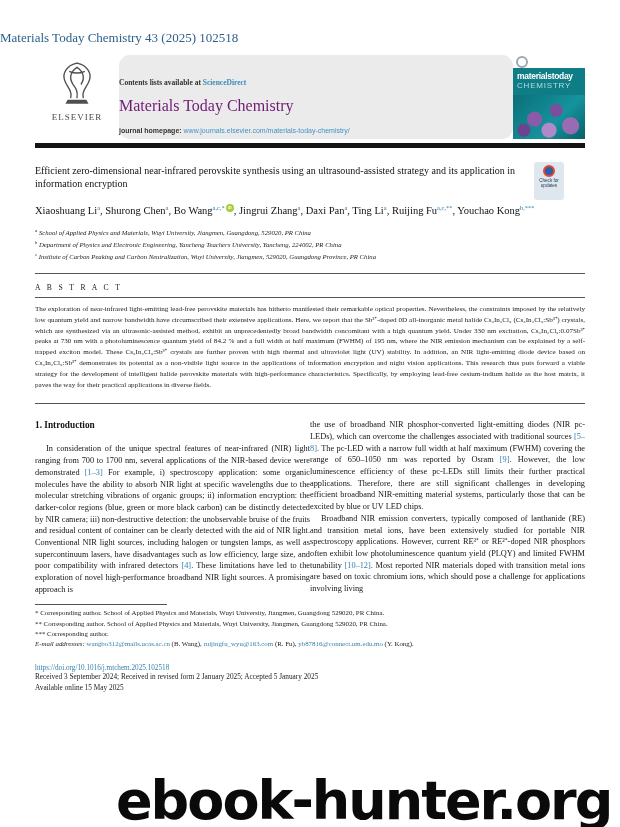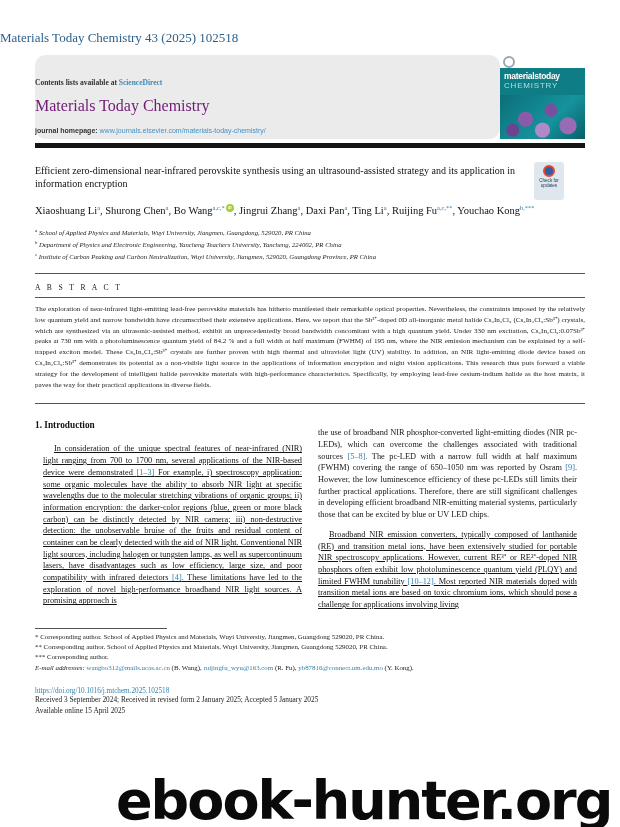--- a/index.html
+++ b/index.html
@@ -10,21 +10,21 @@
   
   .header{display:flex;margin:9px 35px 0;height:84px;}
   .logo-col{width:84px;background:#fff;display:flex;flex-direction:column;align-items:center;justify-content:flex-start;padding-top:4px;}
   .logo-text{font-size:9px;letter-spacing:1px;color:#4a4a4a;margin-top:1px;font-family:"Liberation Serif",serif;}
   .head-mid{flex:1;background:#ebebeb;padding-top:23px;border-radius:11px;}
   .contents-line{font-size:7.5px;font-weight:600;color:#333;}
   .sd-link{color:#3d8ab8;}
   .jtitle{font-size:16px;color:#701a75;margin-top:10px;}
   .homepage-line{font-size:7px;font-family:"Liberation Sans",sans-serif;font-weight:700;color:#333;margin-top:12px;}
   .homepage-line a{color:#4292c6;font-weight:400;text-decoration:none;}
-  .cover{width:85px;margin-left:0;background:#0e7d85;position:relative;overflow:hidden;}
+  .cover{width:72px;margin-left:0;background:#0e7d85;position:relative;overflow:hidden;}
   .cover-top{height:13px;background:#fff;display:flex;align-items:center;justify-content:flex-start;padding-left:3px;}
   .cover-mark{width:8px;height:8px;border-radius:50%;border:2px solid #9aa8b5;}
   .cover-line1{font-family:"Liberation Sans",sans-serif;font-weight:700;color:#ffffff;font-size:8.5px;letter-spacing:-.3px;margin:3px 0 0 4px;}
   .cover-line2{font-family:"Liberation Sans",sans-serif;color:#b8dde0;font-size:8px;letter-spacing:.8px;margin:0 0 0 4px;}
   .cover-art{position:absolute;left:0;right:0;bottom:0;height:44px;
      background:
        radial-gradient(circle at 30% 55%, #8a5ba8 0 7px, rgba(138,91,168,0) 8px),
        radial-gradient(circle at 60% 35%, #7a4f9e 0 6px, rgba(122,79,158,0) 7px),
        radial-gradient(circle at 80% 70%, #9a6bb5 0 8px, rgba(154,107,181,0) 9px),
        radial-gradient(circle at 15% 80%, #6b4390 0 6px, rgba(107,67,144,0) 7px),
@@ -55,22 +55,22 @@
   .sec-head{font-size:7.6px;letter-spacing:2.4px;color:#222;margin-top:9px;}
   .hrule{border-top:1px solid #555;margin-top:5px;}
   .kw-label{font-style:italic;font-size:6.9px;margin-top:6px;}
   .kw-item{font-size:6.9px;line-height:1.55;}
   .abs-text{font-size:7.1px;line-height:1.52;text-align:justify;margin:6px 0 0;}
   .bottom-rule{margin:13px 35px 0;border-top:1px solid #555;}
   
   .body-cols{display:flex;margin:15px 35px 0;}
   .col{flex:1;font-size:8.3px;line-height:1.41;text-align:justify;color:#141414;}
   h2.sec{font-size:9.3px;margin:0 0 11px;font-weight:700;}
-  p.body-p{margin:8px;}
-  p.indent{text-indent:11px;text-decoration:underline;}
+  p.body-p{margin:0;}
+  p.indent{text-indent:11px;}
   .cite{color:#3380ad;}
   
   .fn-rule{margin:9px 35px 0;width:132px;border-top:1px solid #555;}
   .footnotes{margin:3px 35px 0;font-size:6.9px;line-height:1.5;}
   .email-line{margin:0 35px;font-size:6.9px;line-height:1.5;}
   .em{font-style:italic;}
   .link{color:#3380ad;cursor:pointer;}
   
   .doi{margin:14px 35px 0;font-size:7.2px;color:#3380ad;cursor:pointer;}
   .meta{margin:0 35px;font-size:7.3px;line-height:1.5;color:#1c1c1c;}
@@ -80,20 +80,35 @@
              letter-spacing:-2px;color:#0a0a0a;}
 </style>
 </head>
 <body>
 
 <div class="page">
 
   <div class="jref">Materials Today Chemistry 43 (2025) 102518</div>
 
   <div class="header">
+    <div class="logo-col">
+      <span>
+        <svg viewBox="0 0 40 46" width="42" height="48">
+          <g fill="none" stroke="#4f4f4f" stroke-width="1.3" stroke-linecap="round">
+            <path d="M20 4 C10 6 6 14 8 20 C10 27 16 30 14 37"></path>
+            <path d="M20 4 C30 6 34 14 32 20 C30 27 24 30 26 37"></path>
+            <path d="M20 8 C14 12 12 18 16 24 C19 28 21 31 20 37"></path>
+            <path d="M20 8 C26 12 28 18 24 24"></path>
+            <path d="M13 12 C18 14 22 14 27 12"></path>
+          </g>
+          <path d="M11 39 h18 l2 4 h-22 z" fill="#4f4f4f"></path>
+        </svg>
+      </span>
+      <div class="logo-text">ELSEVIER</div>
+    </div>
     <div class="head-mid">
       <div class="contents-line"><span>Contents lists available at </span><span class="sd-link">ScienceDirect</span></div>
       <div class="jtitle">Materials Today Chemistry</div>
       <div class="homepage-line"><span>journal homepage: </span><a>www.journals.elsevier.com/materials-today-chemistry/</a></div>
     </div>
     <div class="cover">
       <div class="cover-top">
           <span class="cover-mark"></span>
         </div>
       <div class="cover-line1">materialstoday</div>
@@ -148,17 +163,17 @@
   <div class="fn-rule"></div>
   <div class="footnotes" id="footnotes">
       <div>* Corresponding author. School of Applied Physics and Materials, Wuyi University, Jiangmen, Guangdong 529020, PR China.</div>
       <div>** Corresponding author. School of Applied Physics and Materials, Wuyi University, Jiangmen, Guangdong 529020, PR China.</div>
       <div>*** Corresponding author.</div>
     </div>
   <div class="email-line" id="email-line"><span class="em">E-mail addresses: </span><span class="link">wangbo312@mails.ucas.ac.cn</span><span> (B. Wang), </span><span class="link">ruijingfu_wyu@163.com</span><span> (R. Fu), </span><span class="link">yb87816@connect.um.edu.mo</span><span> (Y. Kong).</span></div>
 
   <div class="doi">https://doi.org/10.1016/j.mtchem.2025.102518</div>
   <div class="meta">Received 3 September 2024; Received in revised form 2 January 2025; Accepted 5 January 2025</div>
-  <div class="meta">Available online 15 April 2025</div>
+  <div class="meta">Available online 15 May 2025</div>
 
   <div class="watermark">ebook-hunter.org</div>
 
 </div>
 
 </body></html>

